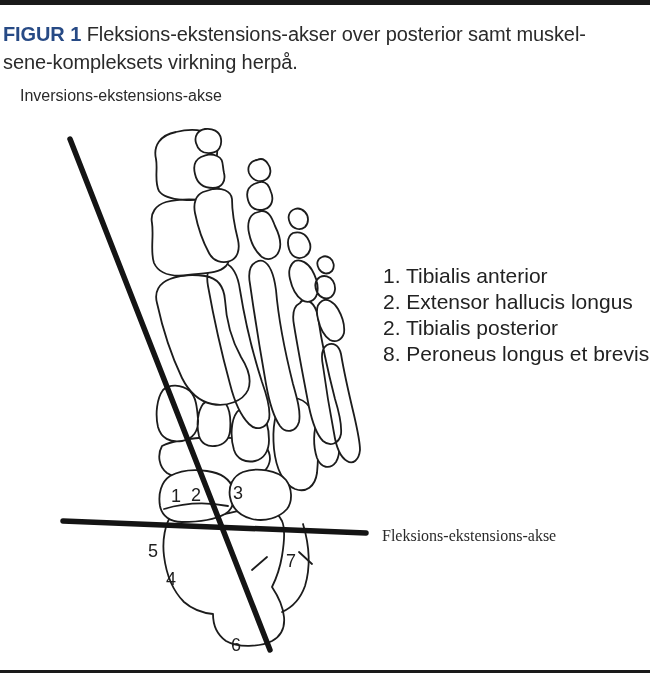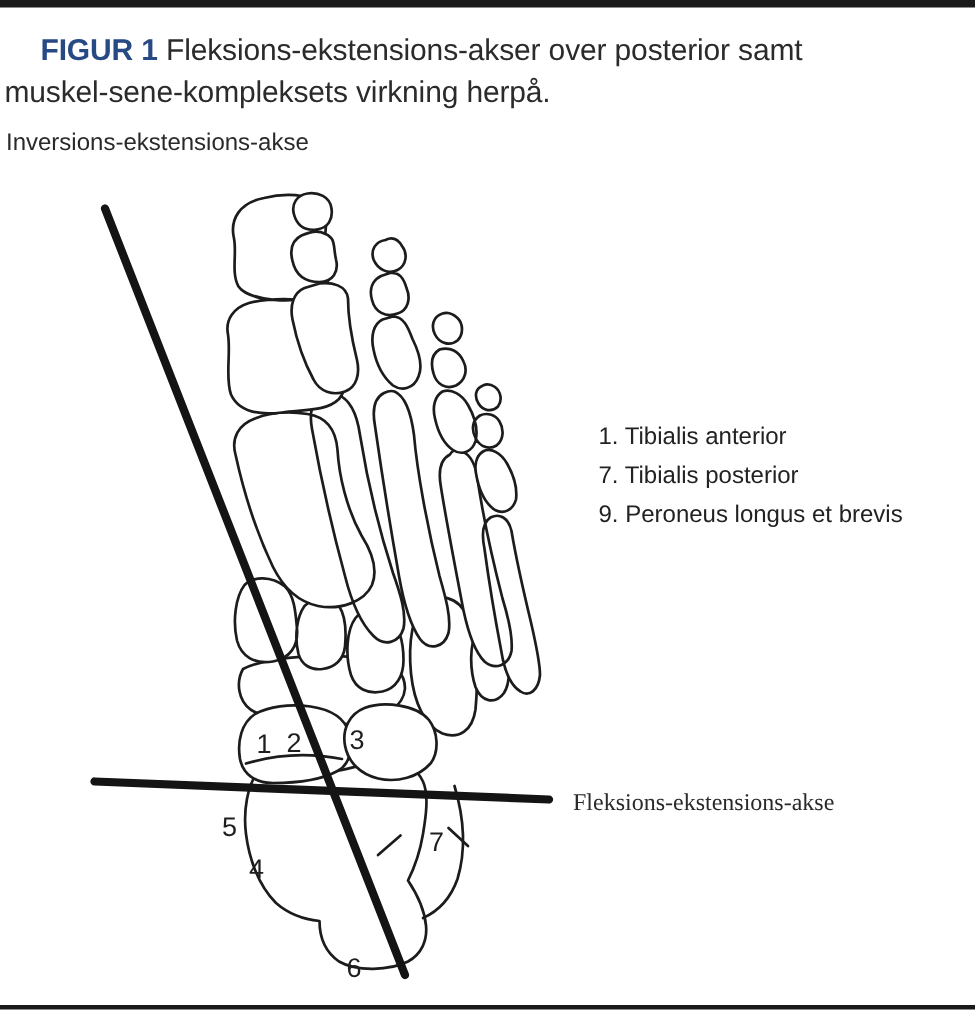--- a/index.html
+++ b/index.html
@@ -7,29 +7,29 @@
     position:relative;width:650px;height:677px;background:#ffffff;
     font-family:"Liberation Sans",sans-serif;overflow:hidden;
   }
   .rule{position:absolute;left:0;width:650px;background:#1a1a1a;}
   .rule.top{top:0;height:5px;}
   .rule.bottom{top:670px;height:3px;}
   .title{
     position:absolute;left:3px;top:20px;width:585px;margin:0;
     font-size:20px;line-height:28px;color:#2b2b2b;letter-spacing:-0.1px;
   }
-  .figno{font-weight:700;color:#274a85;margin-left:24px;}
+  .figno{font-weight:700;color:#274a85;}
   .small-label{
     position:absolute;font-size:16px;color:#2a2a2a;white-space:nowrap;
   }
-  .inv-label{left:4px;top:87px;}
+  .inv-label{left:20px;top:87px;}
   .flex-label{left:382px;top:527px;font-family:Liberation Serif, serif;}
   .legend{
-    position:absolute;left:383px;top:263px;margin:16px;padding:0;
-    list-style:none;font-size:16px;line-height:26px;color:#222222;
+    position:absolute;left:383px;top:263px;margin:0;padding:0;
+    list-style:none;font-size:21px;line-height:26px;color:#222222;
   }
   svg.diagram{position:absolute;left:0;top:0;}
   .bone{fill:#ffffff;stroke:#1c1c1c;stroke-width:1.8;stroke-linejoin:round;stroke-linecap:round;}
   .detail{fill:none;stroke:#1c1c1c;stroke-width:1.8;stroke-linecap:round;}
   .axis{stroke:#141414;stroke-width:5.5;stroke-linecap:round;}
   .num{font-family:"Liberation Sans",sans-serif;font-size:18px;fill:#1e1e1e;text-anchor:middle;}
 </style>
 </head>
 <body>
 
@@ -124,20 +124,21 @@
       <text class="num" x="238" y="499">3</text>
       <text class="num" x="153" y="557">5</text>
       <text class="num" x="171" y="585">4</text>
       <text class="num" x="291" y="567">7</text>
       <text class="num" x="236" y="651">6</text>
     </g>
   </svg>
 
   <ul class="legend">
     <li>1. Tibialis anterior</li>
-    <li>7. Tibialis posterior</li>
-    <li>9. Peroneus longus et brevis</li>
+    <li>2. Extensor hallucis longus</li>
+    <li>2. Tibialis posterior</li>
+    <li>8. Peroneus longus et brevis</li>
   </ul>
 
   <div class="small-label flex-label">Fleksions-ekstensions-akse</div>
 
   <div class="rule bottom"></div>
 </div>
 
 </body></html>

